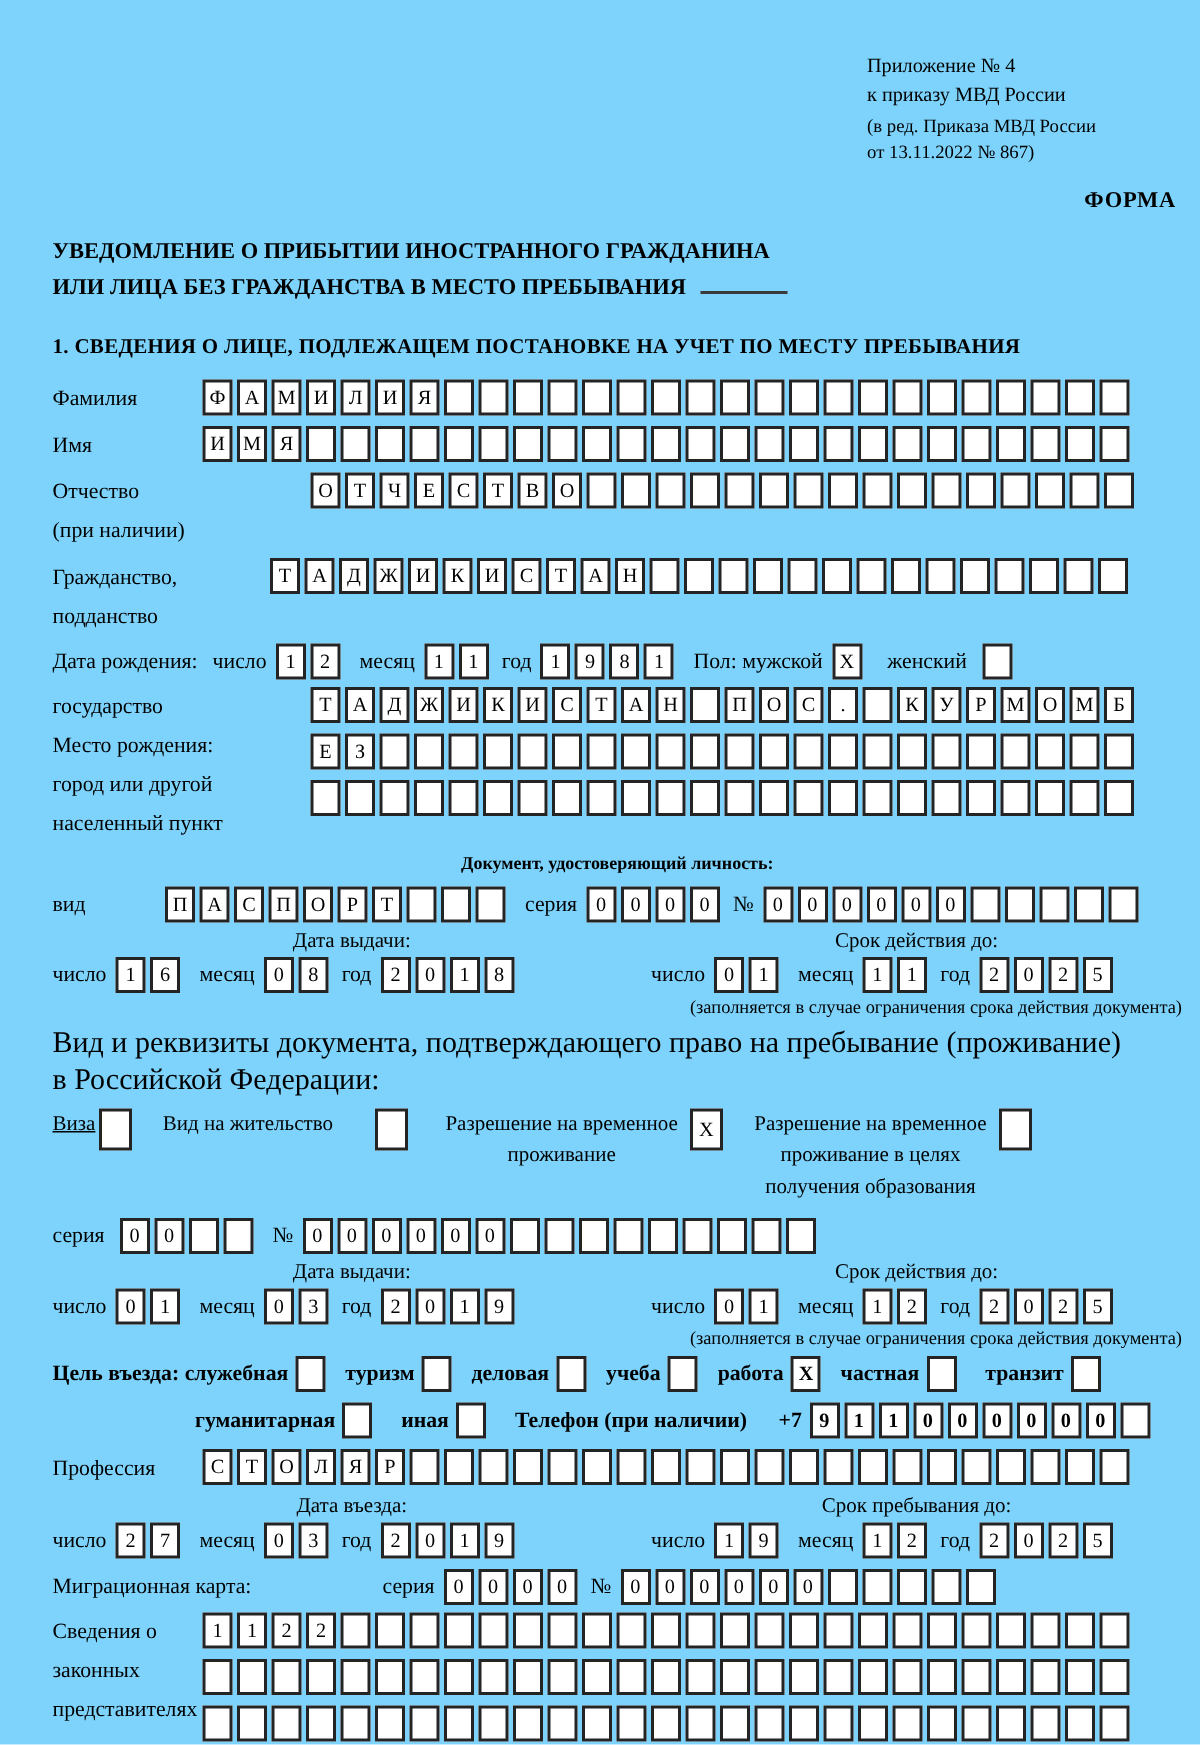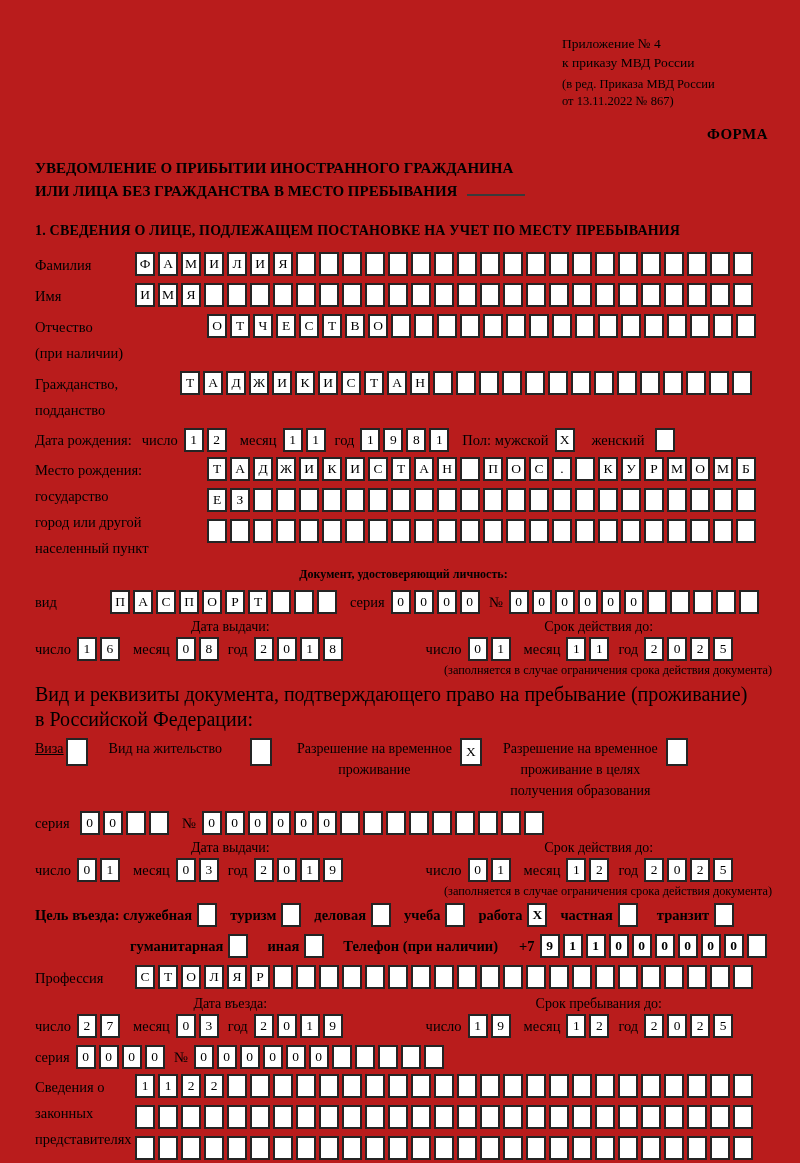--- a/index.html
+++ b/index.html
@@ -1,17 +1,17 @@
 <!DOCTYPE html>
 <html><head>
 <meta charset="utf-8">
 <style>
   html,body{margin:0;padding:0;background:#fff;}
-  .page{width:800px;height:1163px;box-sizing:border-box;background:#b91c1c;color:#000;
-        font-family:"Liberation Serif",serif;padding:34px 28px 10px 35px;overflow:hidden;position:relative;}
+  .page{width:800px;height:1163px;box-sizing:border-box;background:#7dd3fc;color:#000;
+        font-family:"Liberation Serif",serif;padding:34px 12px 10px 35px;overflow:hidden;position:relative;}
   .hdr{margin-left:auto;width:210px;font-size:13.5px;line-height:19px;}
   .hdr .amend{font-size:12.5px;line-height:17px;margin-top:4px;}
   .forma{text-align:right;font-weight:bold;font-size:15px;margin-top:16px;padding-right:4px;letter-spacing:.5px;}
   .title{text-align:left;font-weight:bold;font-size:15px;line-height:23px;margin-top:14px;}
   .blank-line{display:inline-block;width:58px;border-bottom:2px solid #3a3a3a;height:14px;margin-left:10px;}
   .sec{font-weight:bold;font-size:14px;margin-top:20px;margin-bottom:13px;letter-spacing:.2px;}
   .cell{display:inline-block;width:16px;height:20px;border:2px solid #242424;margin-right:3px;
         text-align:center;font-size:13.5px;line-height:20px;vertical-align:top;background:#fff;}
   .cbox .cell{width:18px;height:24px;line-height:24px;}
   .cells{white-space:nowrap;display:inline-block;}
@@ -97,22 +97,22 @@
     <span class="lbl mr6">год</span>
     <span class="cells mr10"><span class="cell">1</span><span class="cell">9</span><span class="cell">8</span><span class="cell">1</span></span>
     <span class="lbl mr6">Пол: мужской</span>
     <span class="cells mr14"><span class="cell">X</span></span>
     <span class="lbl mr10">женский</span>
     <span class="cells"><span class="cell"></span></span>
   </div>
 
   <div class="frow" style="margin-top:3px;">
     <span class="lblcol w172">
+      <div>государство</div>
       <div>Место рождения:</div>
-      <div>государство</div>
       <div>город или другой</div>
       <div>населенный пункт</div>
     </span>
     <span>
       <div class="cells" style="margin-bottom:7px;"><span class="cell">Т</span><span class="cell">А</span><span class="cell">Д</span><span class="cell">Ж</span><span class="cell">И</span><span class="cell">К</span><span class="cell">И</span><span class="cell">С</span><span class="cell">Т</span><span class="cell">А</span><span class="cell">Н</span><span class="cell"></span><span class="cell">П</span><span class="cell">О</span><span class="cell">С</span><span class="cell">.</span><span class="cell"></span><span class="cell">К</span><span class="cell">У</span><span class="cell">Р</span><span class="cell">М</span><span class="cell">О</span><span class="cell">М</span><span class="cell">Б</span></div>
       <div class="cells" style="margin-bottom:7px;"><span class="cell">Е</span><span class="cell">З</span><span class="cell"></span><span class="cell"></span><span class="cell"></span><span class="cell"></span><span class="cell"></span><span class="cell"></span><span class="cell"></span><span class="cell"></span><span class="cell"></span><span class="cell"></span><span class="cell"></span><span class="cell"></span><span class="cell"></span><span class="cell"></span><span class="cell"></span><span class="cell"></span><span class="cell"></span><span class="cell"></span><span class="cell"></span><span class="cell"></span><span class="cell"></span><span class="cell"></span></div>
       <div class="cells"><span class="cell"></span><span class="cell"></span><span class="cell"></span><span class="cell"></span><span class="cell"></span><span class="cell"></span><span class="cell"></span><span class="cell"></span><span class="cell"></span><span class="cell"></span><span class="cell"></span><span class="cell"></span><span class="cell"></span><span class="cell"></span><span class="cell"></span><span class="cell"></span><span class="cell"></span><span class="cell"></span><span class="cell"></span><span class="cell"></span><span class="cell"></span><span class="cell"></span><span class="cell"></span><span class="cell"></span></div>
     </span>
   </div>
 
@@ -275,20 +275,21 @@
         <span class="cells mr10"><span class="cell">1</span><span class="cell">9</span></span>
         <span class="lbl mr6">месяц</span>
         <span class="cells mr6"><span class="cell">1</span><span class="cell">2</span></span>
         <span class="lbl mr6">год</span>
         <span class="cells"><span class="cell">2</span><span class="cell">0</span><span class="cell">2</span><span class="cell">5</span></span>
       </div>
     </div>
   </div>
 
   <div class="frow" style="align-items:center;margin-top:7px;">
+    <span class="lbl" style="width:220px;">Миграционная карта:</span>
     <span class="lbl mr6">серия</span>
     <span class="cells mr6"><span class="cell">0</span><span class="cell">0</span><span class="cell">0</span><span class="cell">0</span></span>
     <span class="lbl mr6">№</span>
     <span class="cells"><span class="cell">0</span><span class="cell">0</span><span class="cell">0</span><span class="cell">0</span><span class="cell">0</span><span class="cell">0</span><span class="cell"></span><span class="cell"></span><span class="cell"></span><span class="cell"></span><span class="cell"></span></span>
   </div>
 
   <div class="legal">
     <span class="lblcol w100">
       <div>Сведения о</div>
       <div>законных</div>

